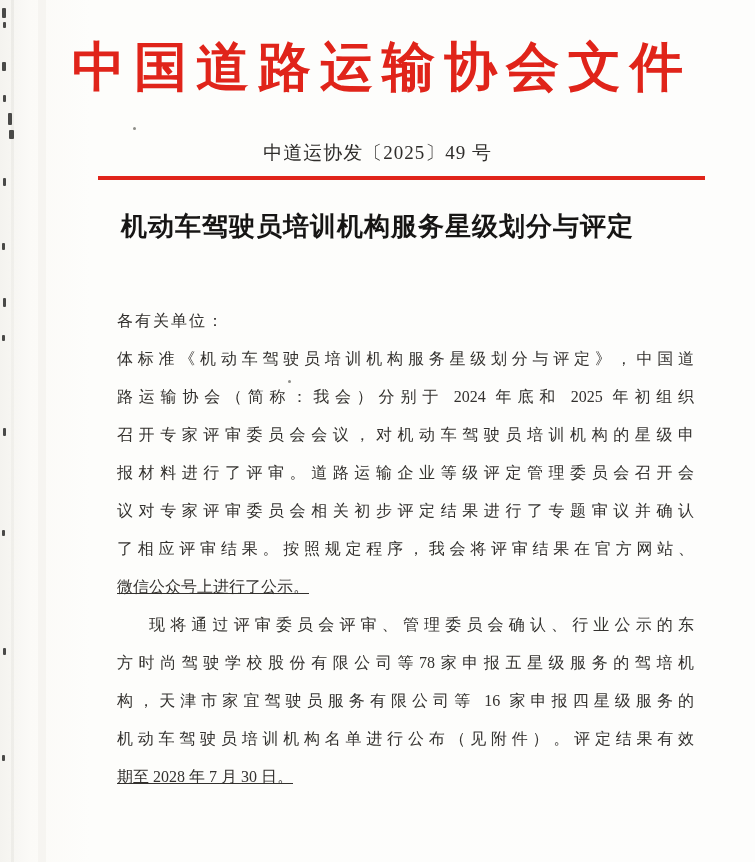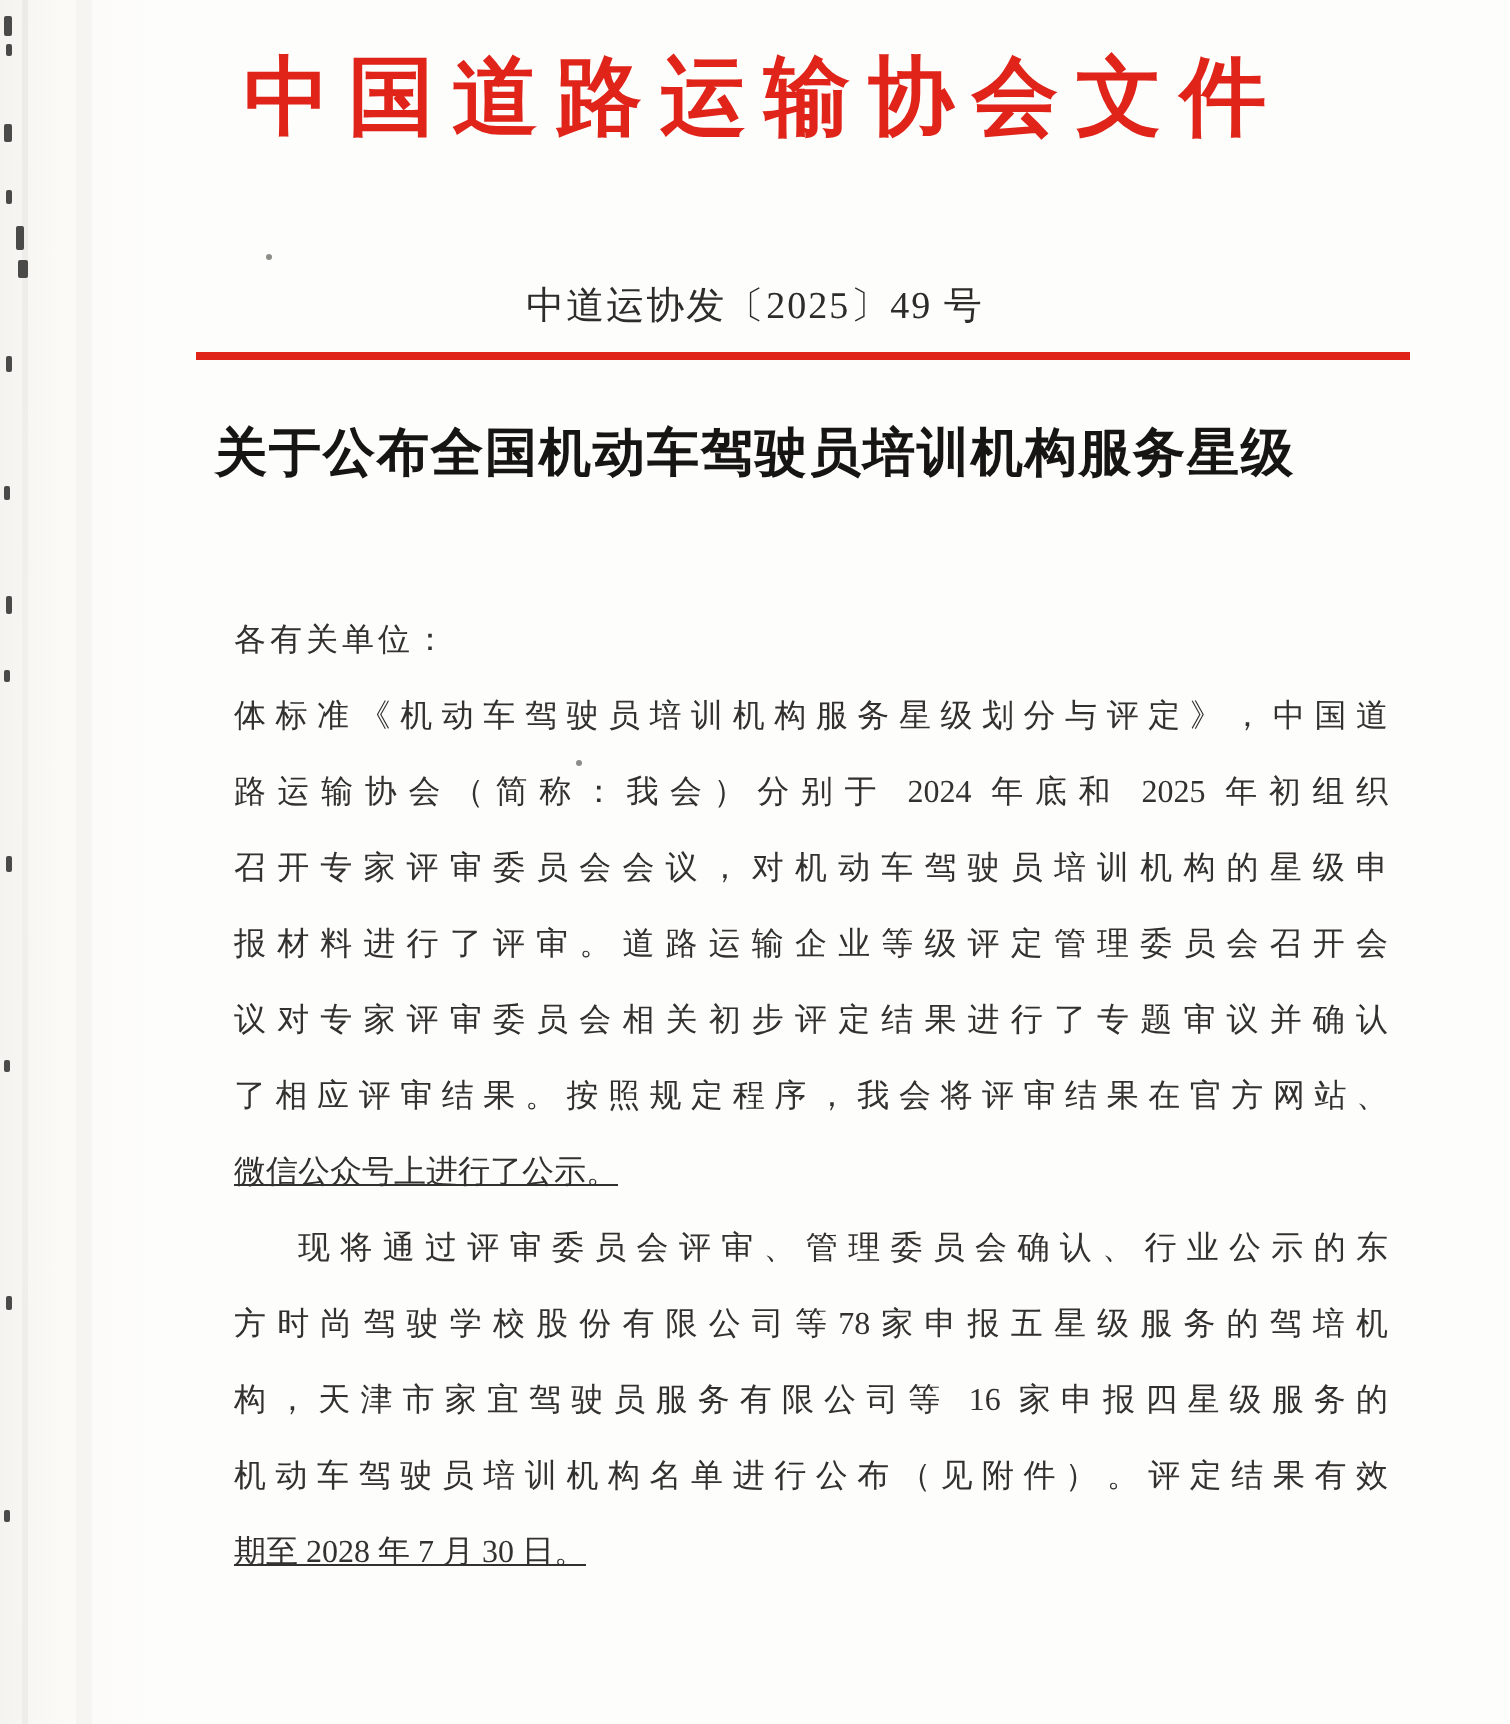--- a/index.html
+++ b/index.html
@@ -15,23 +15,23 @@
   }
   
   .crease-1 { position: absolute; top: 0; bottom: 0; left: 11px; width: 3px;
     background: linear-gradient(180deg, #e3e2dd, #edece7 40%, #e6e5e0); opacity: .55; }
   .crease-2 { position: absolute; top: 0; bottom: 0; left: 38px; width: 8px;
     background: #efeee9; opacity: .45; }
   .mark { position: absolute; background: #4a4a48; border-radius: 1px; }
   .speck { position: absolute; background: #8d8d88; border-radius: 50%; }
 
   .letterhead-title {
-    position: absolute; top: 20px; left: 0; width: 755px;
+    position: absolute; top: 32px; left: 0; width: 755px;
     text-align: center; color: var(--accent);
-    font-size: 43px; font-weight: bold; letter-spacing: 9px; padding-left: 9px;
+    font-size: 53px; font-weight: bold; letter-spacing: 9px; padding-left: 9px;
     box-sizing: border-box; white-space: nowrap;
   }
   .doc-number {
     position: absolute; top: 140px; left: 0; width: 755px;
     text-align: center; color: #2e2c2a; font-size: 19px; letter-spacing: 1px;
   }
   .red-rule {
     position: absolute; top: 176px; left: 98px; width: 607px; height: 4px;
     background: var(--accent);
   }
@@ -73,21 +73,21 @@
   <div class="speck" style="left:133px; top:127px; width:3px; height:3px;"></div>
   <div class="speck" style="left:288px; top:380px; width:3px; height:3px;"></div>
 
   <div class="letterhead-title">中国道路运输协会文件</div>
 
   <div class="doc-number">中道运协发〔2025〕49 号</div>
 
   <div class="red-rule"></div>
 
   <div class="notice-title">
-    <div>关于公布全国机动车驾驶员培训机构服务星级</div>
+    <div>机动车驾驶员培训机构服务星级划分与评定</div>
   </div>
 
   <div class="notice-body">
     <div class="salutation">各有关单位：</div>
       <div class="body-line">体标准《机动车驾驶员培训机构服务星级划分与评定》，中国道</div>
       <div class="body-line">路运输协会（简称：我会）分别于 2024 年底和 2025 年初组织</div>
       <div class="body-line">召开专家评审委员会会议，对机动车驾驶员培训机构的星级申</div>
       <div class="body-line">报材料进行了评审。道路运输企业等级评定管理委员会召开会</div>
       <div class="body-line">议对专家评审委员会相关初步评定结果进行了专题审议并确认</div>
       <div class="body-line">了相应评审结果。按照规定程序，我会将评审结果在官方网站、</div>

